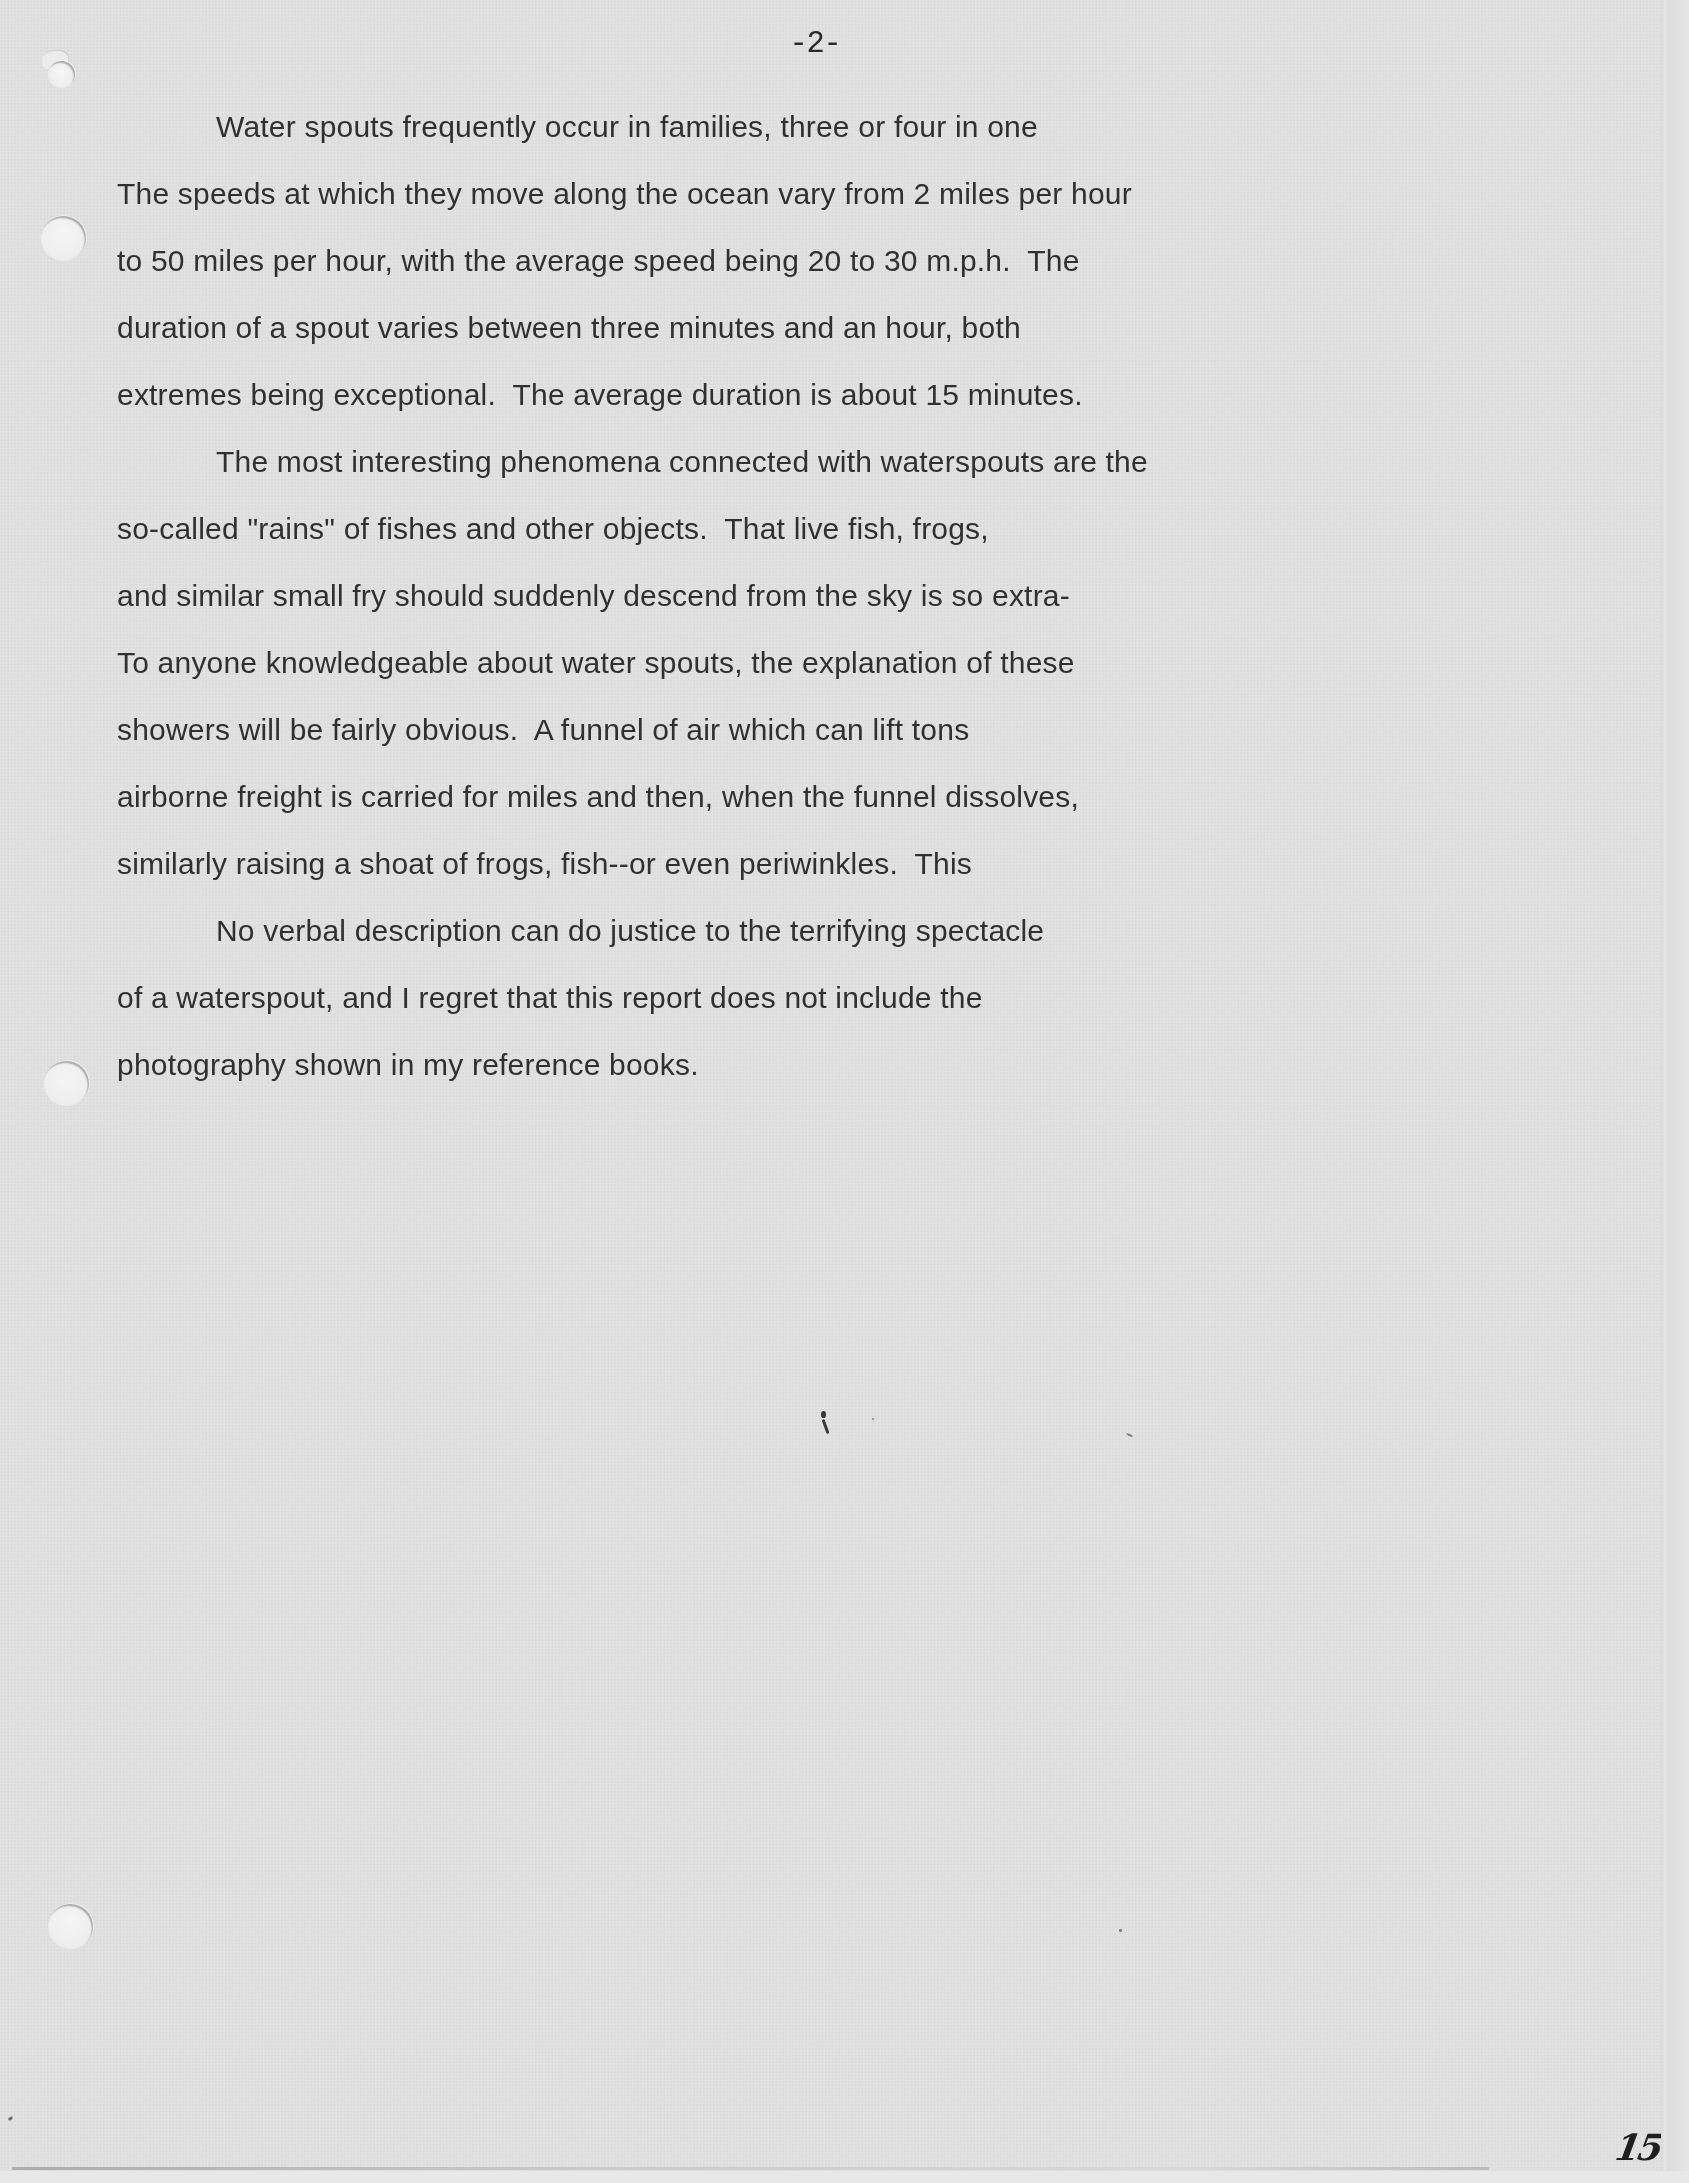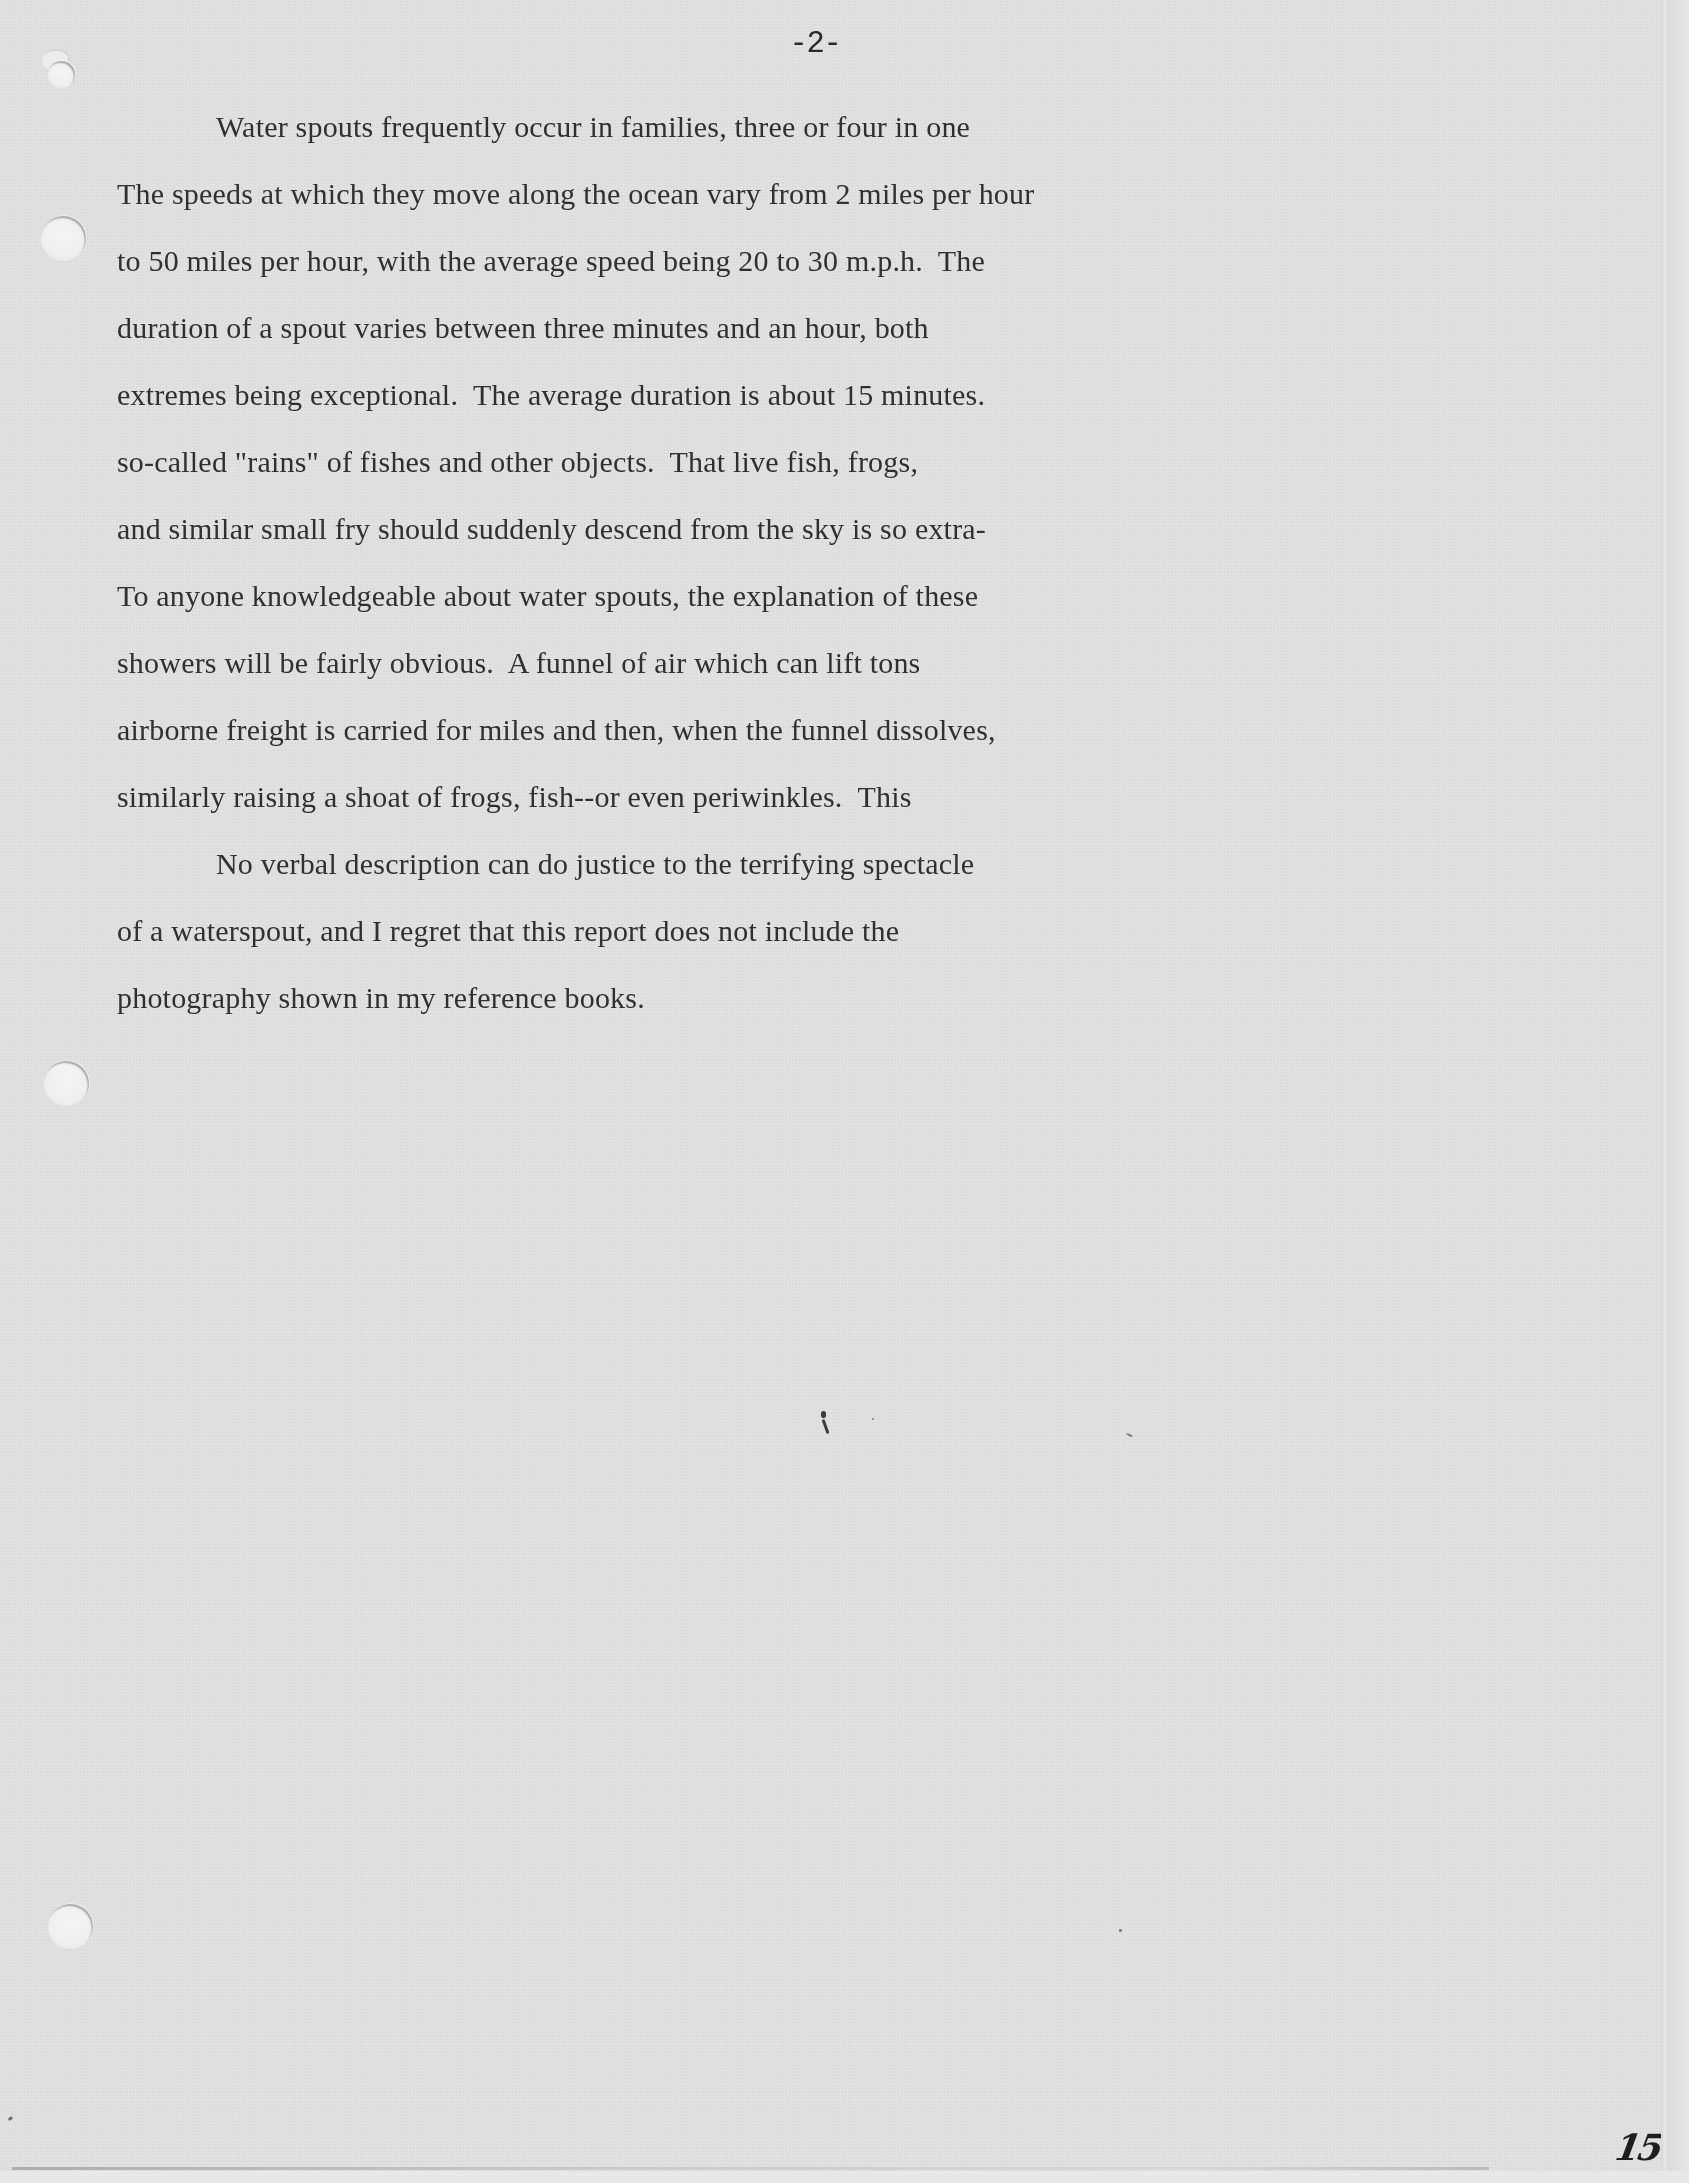--- a/index.html
+++ b/index.html
@@ -87,21 +87,21 @@
       font-family: "Liberation Mono", "DejaVu Sans Mono", monospace;
       font-size: 30.5px;
       color: #2a2a2a;
       letter-spacing: -1.3px;
     }
     .body-text {
       position: absolute;
       left: 117px;
       top: 93px;
       width: 1497px;
-      font-family: Liberation Serif, serif;
+      font-family: Liberation Sans, sans-serif;
       font-size: 30px;
       line-height: 67px;
       color: #303030;
       letter-spacing: 0.2px;
     }
     .line {
       display: block;
       white-space: pre;
       height: 67px;
     }
@@ -140,20 +140,21 @@
 
   <div class="body-text">
     <div>
       <span class="line indent">Water spouts frequently occur in families, three or four in one</span>
       <span class="line">The speeds at which they move along the ocean vary from 2 miles per hour</span>
       <span class="line">to 50 miles per hour, with the average speed being 20 to 30 m.p.h.  The</span>
       <span class="line">duration of a spout varies between three minutes and an hour, both</span>
       <span class="line">extremes being exceptional.  The average duration is about 15 minutes.</span>
     </div>
     <div>
+      <span class="line indent">The most interesting phenomena connected with waterspouts are the</span>
       <span class="line">so-called "rains" of fishes and other objects.  That live fish, frogs,</span>
       <span class="line">and similar small fry should suddenly descend from the sky is so extra-</span>
       <span class="line">To anyone knowledgeable about water spouts, the explanation of these</span>
       <span class="line">showers will be fairly obvious.  A funnel of air which can lift tons</span>
       <span class="line">airborne freight is carried for miles and then, when the funnel dissolves,</span>
       <span class="line">similarly raising a shoat of frogs, fish--or even periwinkles.  This</span>
     </div>
     <div>
       <span class="line indent">No verbal description can do justice to the terrifying spectacle</span>
       <span class="line">of a waterspout, and I regret that this report does not include the</span>

